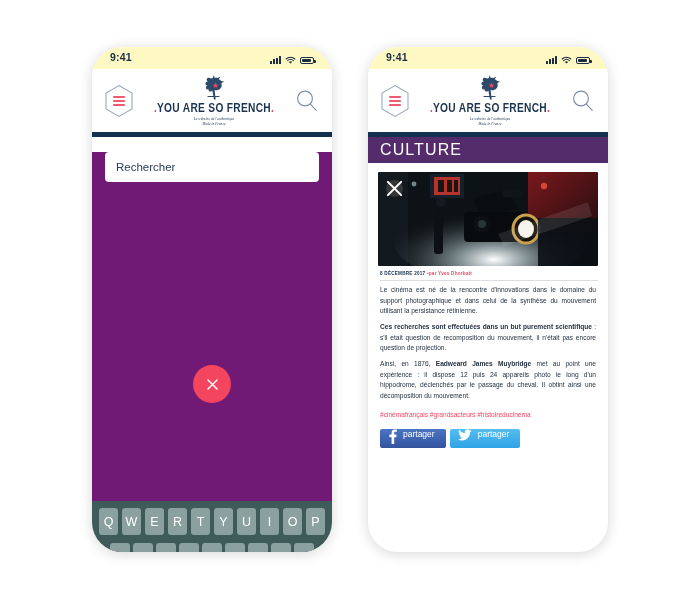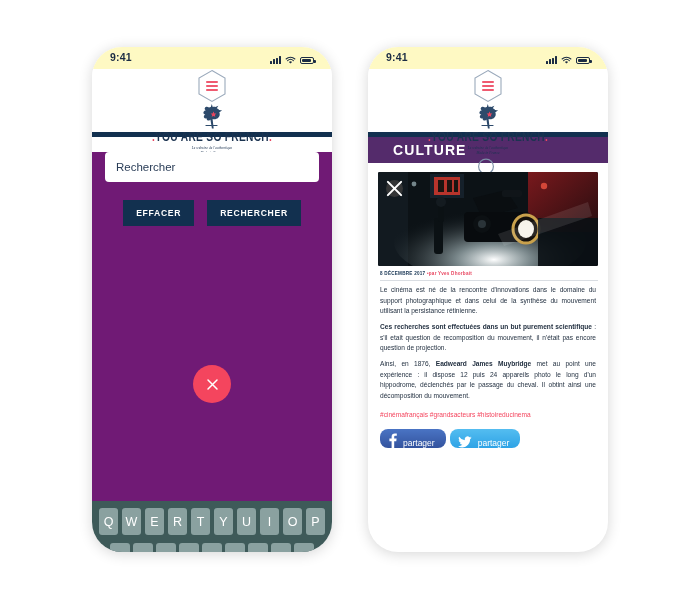--- a/index.html
+++ b/index.html
@@ -52,21 +52,21 @@
   }
   .batt span{
     position:absolute;left:1px;top:1px;bottom:1px;width:72%;
     background:#1b2c44;border-radius:1px;display:block;
   }
 
   
   .appbar{
     height:63px;background:#fff;
     display:flex;align-items:center;justify-content:space-between;
-    padding:0 12px;box-sizing:border-box;flex-direction:column;
+    padding:0 12px;box-sizing:border-box;
   }
   .hex-menu{width:30px;height:34px;flex:0 0 auto;}
   .logo{
     flex:1 1 auto;display:flex;flex-direction:column;align-items:center;
     justify-content:center;line-height:1;
   }
   .rooster{width:34px;height:27px;display:block;}
   .logo-word{
     font-size:10.2px;font-weight:bold;color:#1b3350;
     letter-spacing:.3px;margin-top:2px;white-space:nowrap;
@@ -121,21 +121,21 @@
     display:flex;align-items:center;justify-content:center;
     font-size:12.5px;cursor:pointer;user-select:none;
   }
 
   
   .cat-banner{
     background:#542b6b;height:26px;display:flex;align-items:center;
     padding-left:12px;box-sizing:border-box;
   }
   .cat-banner span{
-    color:#fff;font-size:14px;font-weight:bold;letter-spacing:1.1px;margin-left:13px;
+    color:#fff;font-size:16px;font-weight:normal;letter-spacing:1.1px;
   }
   .article{
     background:#fff;padding:9px 10px 0 10px;box-sizing:border-box;
   }
   .hero{
     position:relative;height:94px;border-radius:2px;overflow:hidden;
     background:#10161c;
   }
   .hero svg{position:absolute;inset:0;width:100%;height:100%;display:block;}
   .hero-close{
@@ -155,22 +155,22 @@
     font-size:6.6px;color:#1d2b3c;line-height:1.62;margin:0 2px;
     text-align:justify;
   }
   .art-body p{margin:0 0 5px 0;}
   .art-body b{font-weight:bold;}
   .tags{
     font-size:6.6px;color:#f4455e;margin:9px 2px 0 2px;
   }
   .share-row{display:flex;gap:4px;margin:11px 2px 0 2px;}
   .share{
-    display:flex;align-items:flex-end;gap:6px;height:19px;padding:0 11px 0 8px;
-    border-radius:8px;cursor:pointer;color:#fff;font-size:8.5px;
+    display:flex;align-items:flex-start;gap:6px;height:19px;padding:0 11px 0 8px;
+    border-radius:2px;cursor:pointer;color:#fff;font-size:8.5px;
   }
   .share.fb{background:linear-gradient(#4a74c4,#33539e);}
   .share.tw{background:linear-gradient(#54bdf0,#2ea3e6);}
   .share svg{display:block;}
 </style>
 </head>
 <body>
 
 <div class="stage">
 
@@ -223,24 +223,20 @@
         <circle cx="11" cy="10.5" r="7.4" fill="none" stroke="#7d8fa6" stroke-width="1.15"></circle>
         <path d="M16.4 16.2 L22.2 22.4" stroke="#7d8fa6" stroke-width="1.15" stroke-linecap="round"></path>
       </svg>
     </div>
 
     <div class="navy-rule"></div>
 
     <div class="search-screen">
       <div class="search-field">
         <span class="ph">Rechercher</span>
-      </div>
-      <div class="btn-row">
-        <button class="flat-btn">EFFACER</button>
-        <button class="flat-btn">RECHERCHER</button>
       </div>
       <div class="close-round">
         <svg width="17" height="17" viewBox="0 0 17 17">
           <path d="M4 4 L13 13 M13 4 L4 13" stroke="#fff" stroke-width="1.5" stroke-linecap="round"></path>
         </svg>
       </div>
     </div>
 
     <div class="keyboard">
       <div class="krow">

